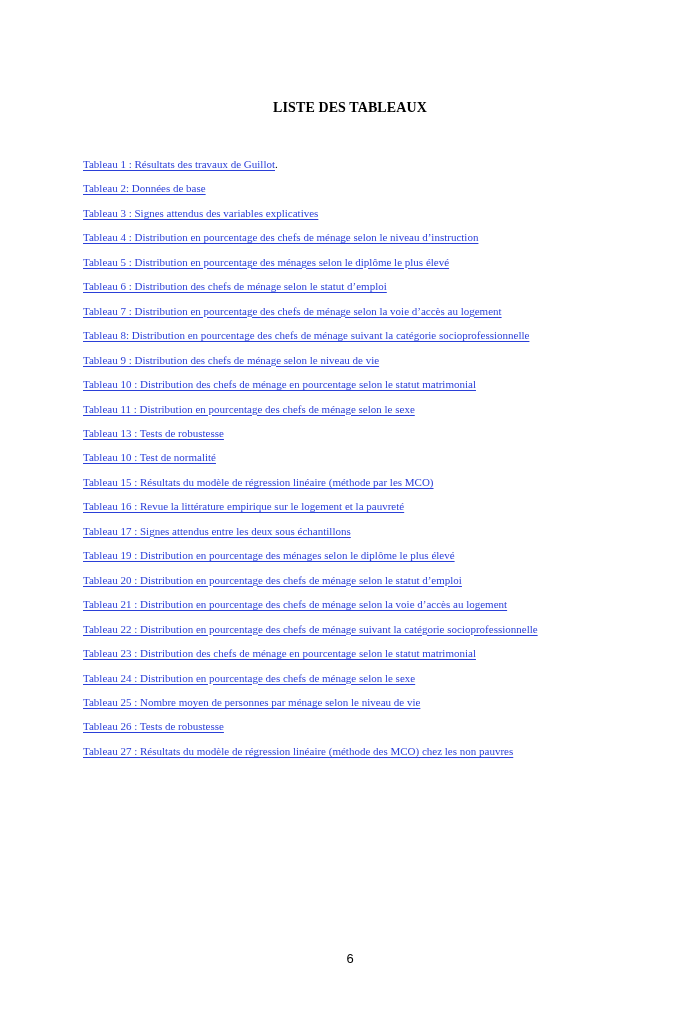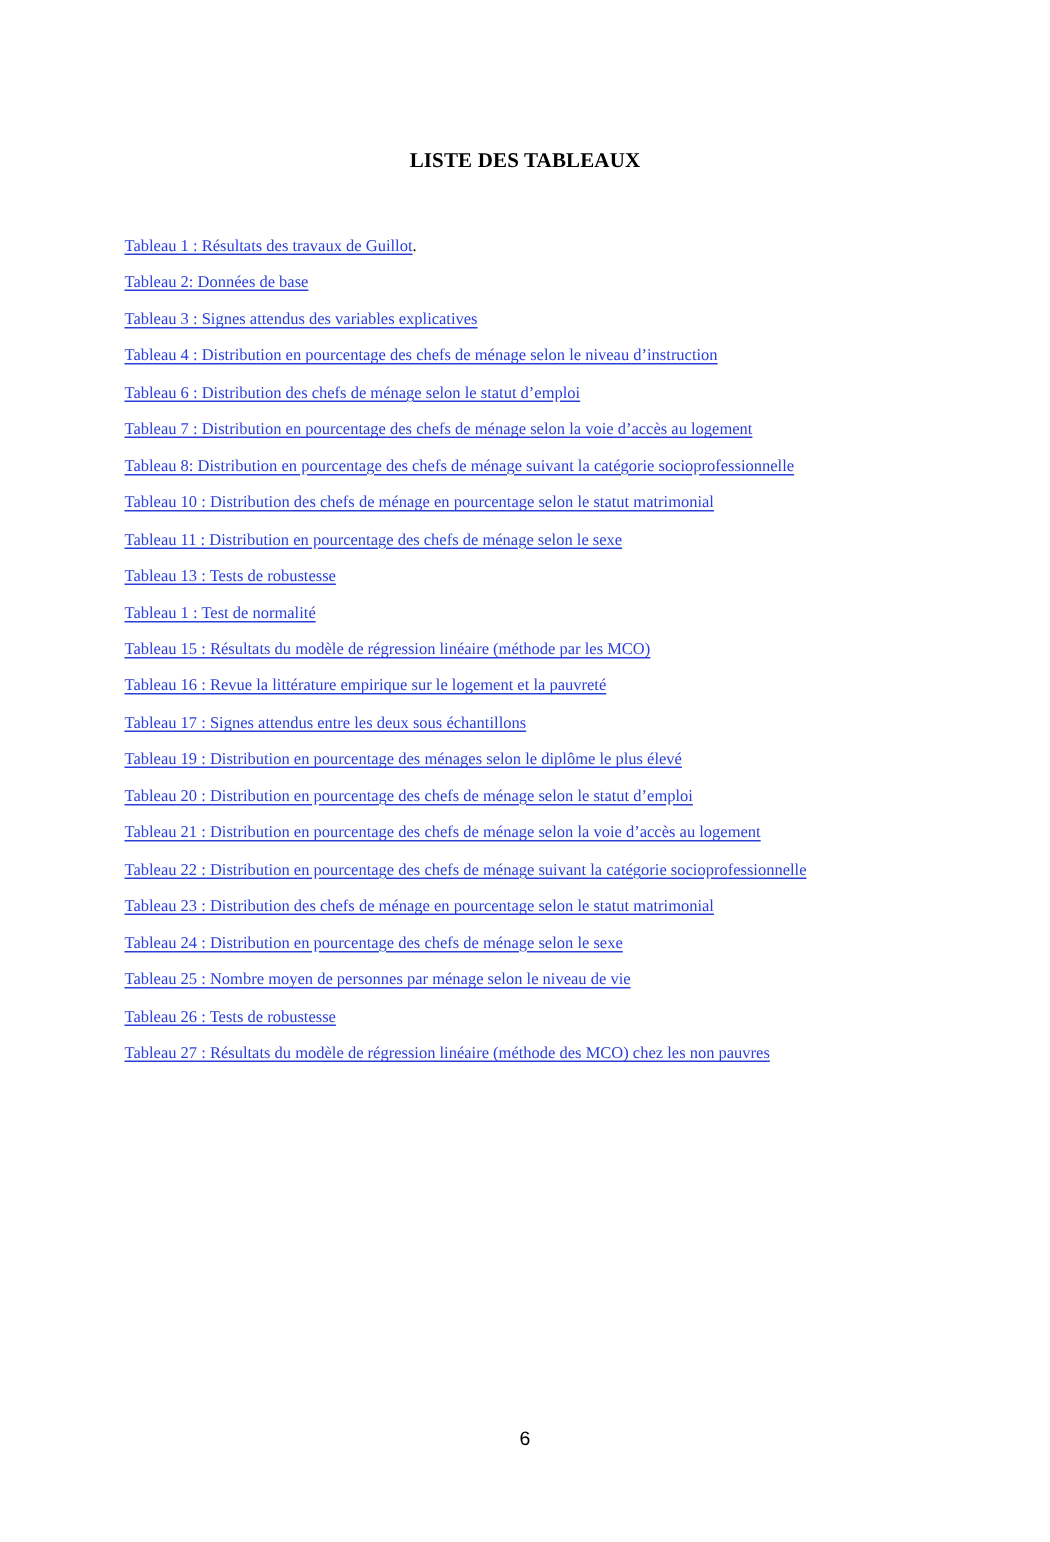--- a/index.html
+++ b/index.html
@@ -30,27 +30,29 @@
 <body>
 
 <div class="page">
   <div class="title">LISTE DES TABLEAUX</div>
 
   <div class="toc">
     <div class="entry"><a>Tableau 1 : Résultats des travaux de Guillot</a><span class="trail">.</span></div>
     <div class="entry"><a>Tableau 2: Données de base</a></div>
     <div class="entry"><a>Tableau 3 : Signes attendus des variables explicatives</a></div>
     <div class="entry"><a>Tableau 4 : Distribution en pourcentage des chefs de ménage selon le niveau d’instruction</a></div>
+    <div class="entry"><a>Tableau 5 : Distribution en pourcentage des ménages selon le diplôme le plus élevé</a></div>
     <div class="entry"><a>Tableau 6 : Distribution des chefs de ménage selon le statut d’emploi</a></div>
     <div class="entry"><a>Tableau 7 : Distribution en pourcentage des chefs de ménage selon la voie d’accès au logement</a></div>
     <div class="entry"><a>Tableau 8: Distribution en pourcentage des chefs de ménage suivant la catégorie socioprofessionnelle</a></div>
+    <div class="entry"><a>Tableau 9 : Distribution des chefs de ménage selon le niveau de vie</a></div>
     <div class="entry"><a>Tableau 10 : Distribution des chefs de ménage en pourcentage selon le statut matrimonial</a></div>
     <div class="entry"><a>Tableau 11 : Distribution en pourcentage des chefs de ménage selon le sexe</a></div>
     <div class="entry"><a>Tableau 13 : Tests de robustesse</a></div>
-    <div class="entry"><a>Tableau 1 : Test de normalité</a></div>
+    <div class="entry"><a>Tableau 10 : Test de normalité</a></div>
     <div class="entry"><a>Tableau 15 : Résultats du modèle de régression linéaire (méthode par les MCO)</a></div>
     <div class="entry"><a>Tableau 16 : Revue la littérature empirique sur le logement et la pauvreté</a></div>
     <div class="entry"><a>Tableau 17 : Signes attendus entre les deux sous échantillons</a></div>
     <div class="entry"><a>Tableau 19 : Distribution en pourcentage des ménages selon le diplôme le plus élevé</a></div>
     <div class="entry"><a>Tableau 20 : Distribution en pourcentage des chefs de ménage selon le statut d’emploi</a></div>
     <div class="entry"><a>Tableau 21 : Distribution en pourcentage des chefs de ménage selon la voie d’accès au logement</a></div>
     <div class="entry"><a>Tableau 22 : Distribution en pourcentage des chefs de ménage suivant la catégorie socioprofessionnelle</a></div>
     <div class="entry"><a>Tableau 23 : Distribution des chefs de ménage en pourcentage selon le statut matrimonial</a></div>
     <div class="entry"><a>Tableau 24 : Distribution en pourcentage des chefs de ménage selon le sexe</a></div>
     <div class="entry"><a>Tableau 25 : Nombre moyen de personnes par ménage selon le niveau de vie</a></div>

